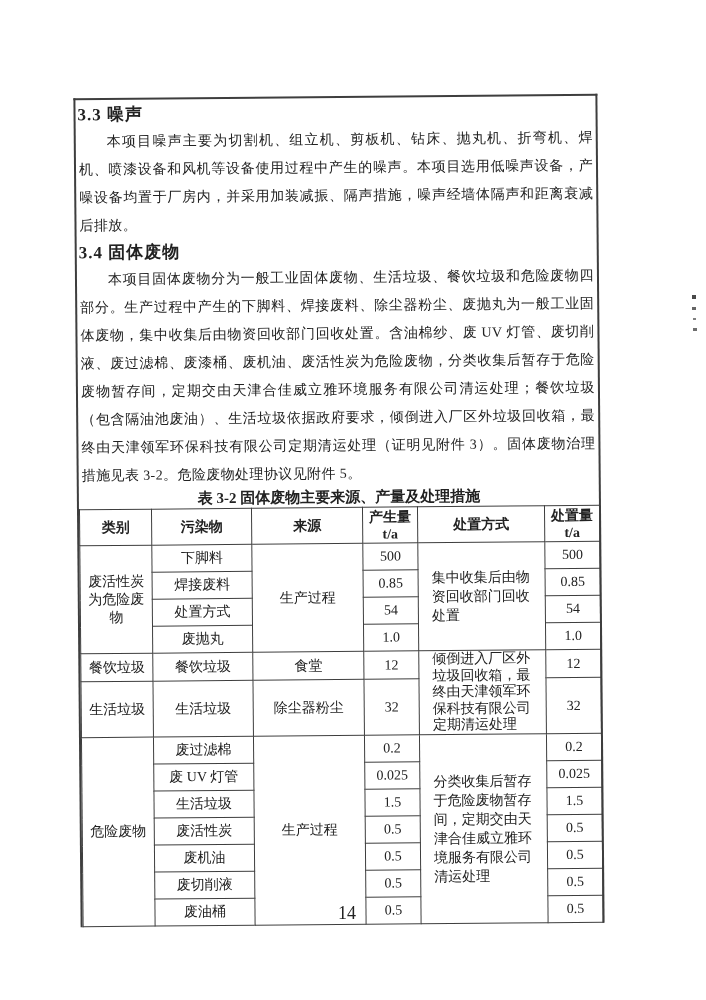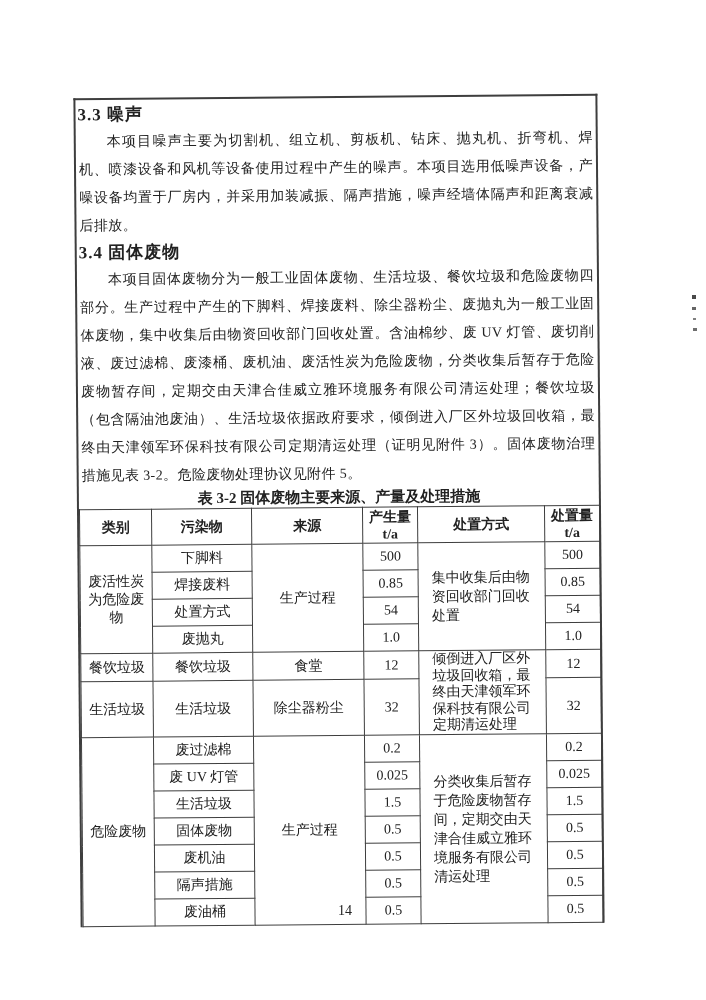--- a/index.html
+++ b/index.html
@@ -69,21 +69,21 @@
   td.disposal {
     text-align: left;
     padding: 0 13px;
     line-height: 19px;
   }
   td.disposal.tight { line-height: 16.5px; }
   .page-number {
     position: absolute;
     left: 338px;
     top: 903px;
-    font-size: 14px;
+    font-size: 18px;
   }
   .artifacts { position: absolute; left: 690px; top: 295px; width: 8px; }
   .artifacts i {
     display: block;
     background: #4a4a4a;
     margin-bottom: 8px;
   }
   .artifacts i:nth-child(1) { width: 4px; height: 4px; margin-left: 2px; }
   .artifacts i:nth-child(2) { width: 4px; height: 3px; margin-left: 2px; opacity: .85; }
   .artifacts i:nth-child(3) { width: 3px; height: 2px; margin-left: 3px; opacity: .7; }
@@ -178,31 +178,31 @@
         <td>废 UV 灯管</td>
         <td>0.025</td>
         <td>0.025</td>
       </tr>
       <tr class="r">
         <td>生活垃圾</td>
         <td>1.5</td>
         <td>1.5</td>
       </tr>
       <tr class="r">
-        <td>固体废物</td>
+        <td>废活性炭</td>
         <td>0.5</td>
         <td>0.5</td>
       </tr>
       <tr class="r">
         <td>废机油</td>
         <td>0.5</td>
         <td>0.5</td>
       </tr>
       <tr class="r">
-        <td>隔声措施</td>
+        <td>废切削液</td>
         <td>0.5</td>
         <td>0.5</td>
       </tr>
       <tr class="r">
         <td>废油桶</td>
         <td>0.5</td>
         <td>0.5</td>
       </tr>
     </tbody>
   </table>

